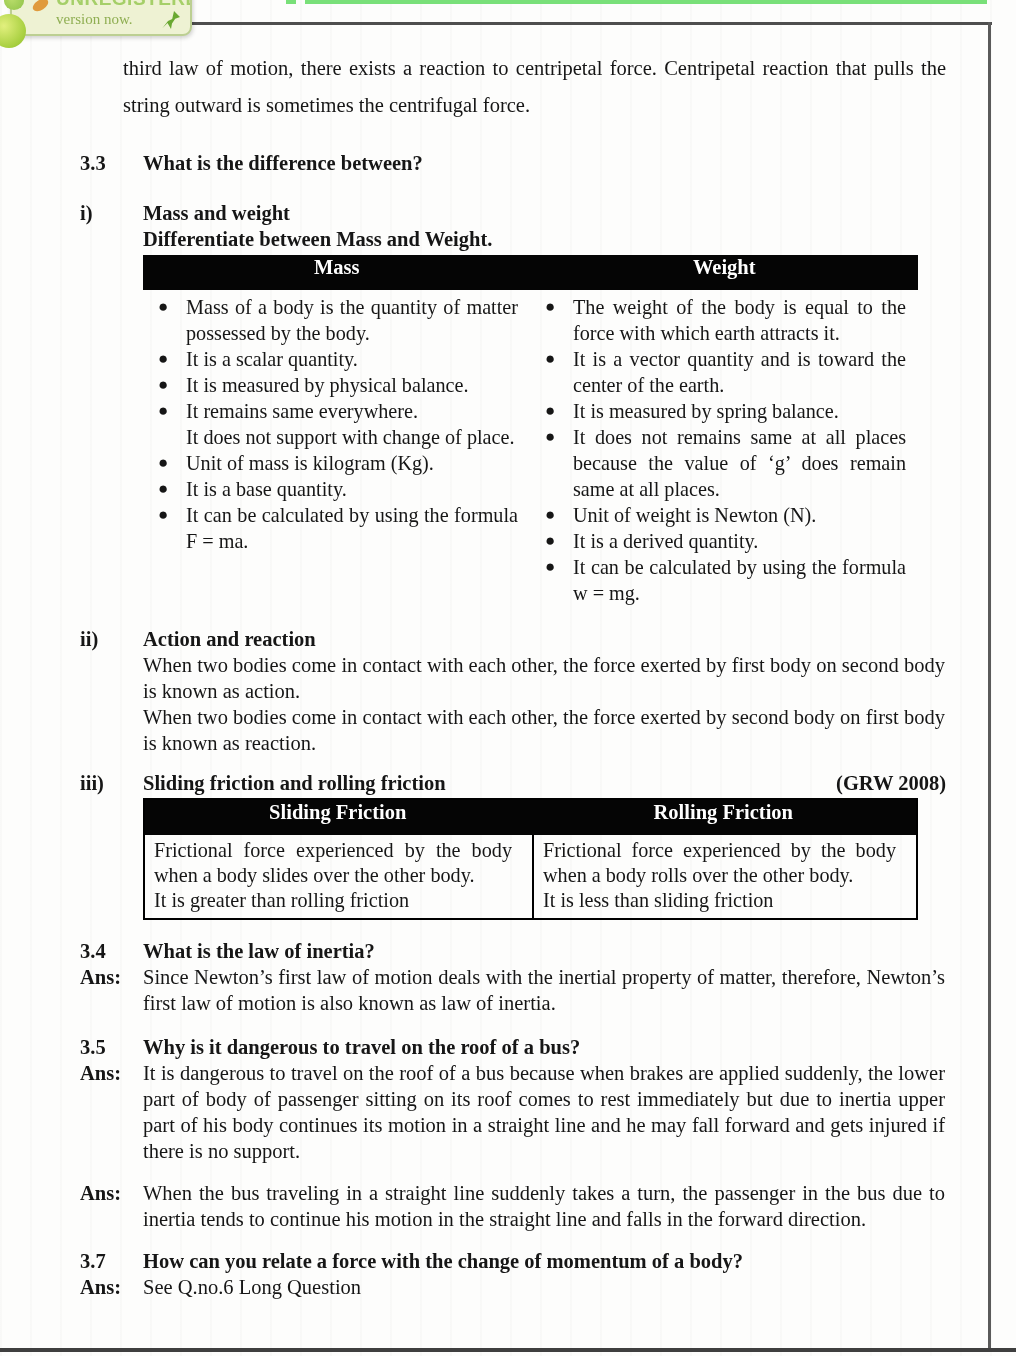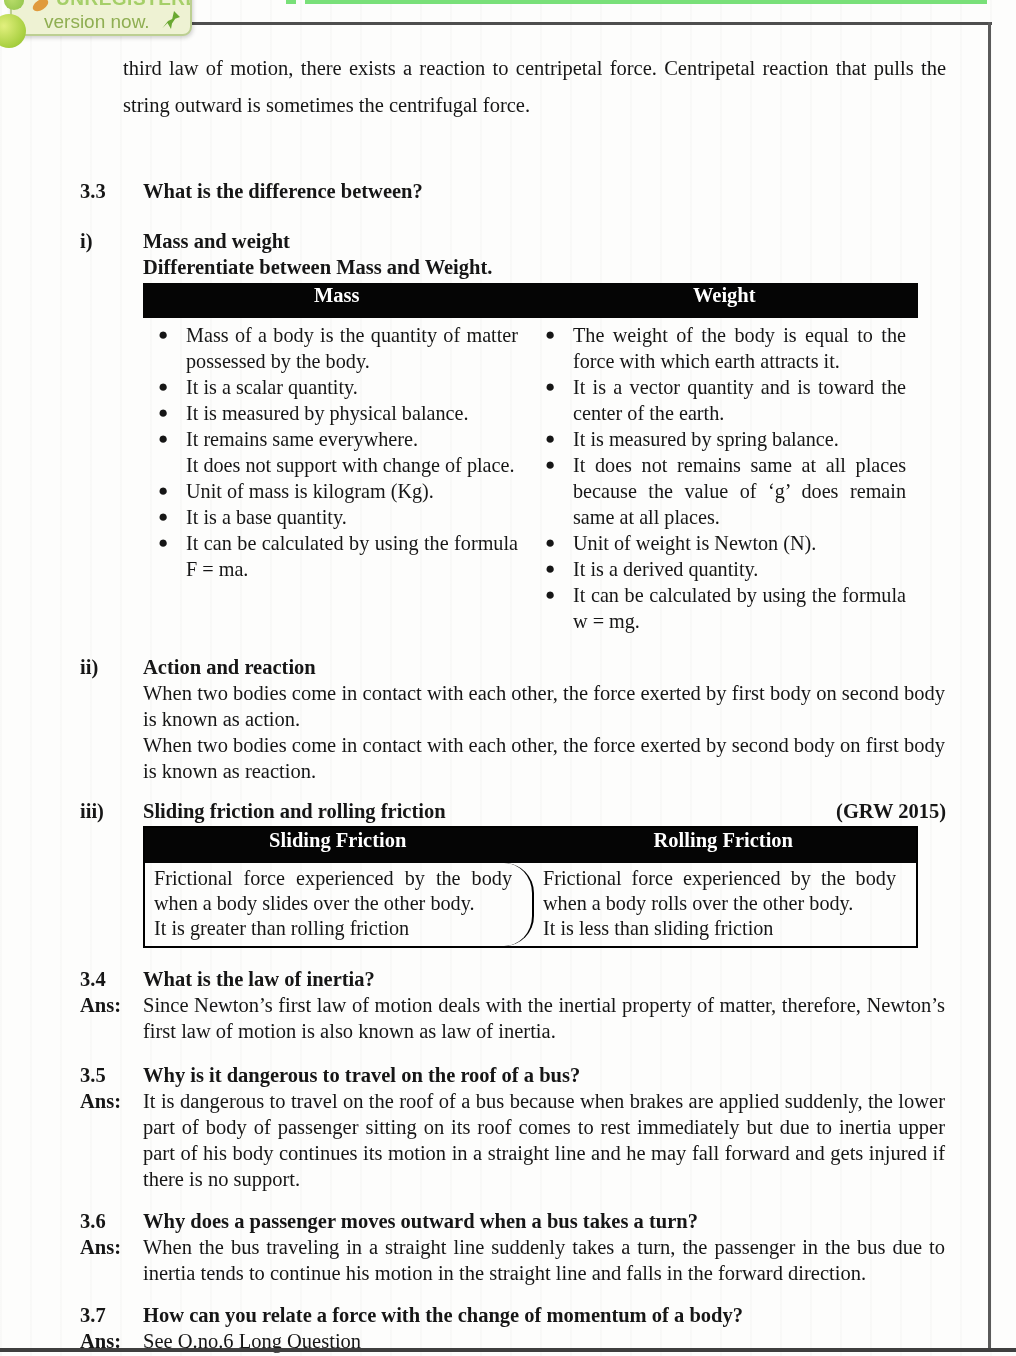--- a/index.html
+++ b/index.html
@@ -24,60 +24,60 @@
   
   .badge-wrap{position:absolute;left:0;top:0;z-index:6;}
   .badge-box{
     position:absolute;left:10px;top:-18px;width:178px;height:50px;
     background:#eef2d3;border:2px solid #bccf92;border-radius:9px;
     box-shadow:1px 2px 4px rgba(0,0,0,.18);
     overflow:hidden;
     font-family:"Liberation Sans", sans-serif;
   }
   .badge-title{position:absolute;left:44px;top:4px;font-size:19px;font-weight:bold;color:#a5cf68;letter-spacing:.5px;white-space:nowrap;}
-  .badge-sub{position:absolute;left:32px;top:27px;font-size:19px;color:#8fae52;white-space:nowrap;}
+  .badge-sub{position:absolute;left:44px;top:27px;font-size:15px;color:#8fae52;white-space:nowrap;font-family:Liberation Serif, serif;}
   .fruit-big{position:absolute;left:-8px;top:14px;width:34px;height:34px;border-radius:50%;
     background:radial-gradient(circle at 35% 35%, #e2f07e, #a7cf3f 70%, #8db82f);}
   .fruit-small{position:absolute;left:4px;top:-8px;width:20px;height:18px;border-radius:50%;
     background:radial-gradient(circle at 40% 40%, #b8dc6a, #8fc348);}
   .leaf-orange{position:absolute;left:32px;top:0px;width:17px;height:10px;background:#e09b3d;
     border-radius:60% 5% 60% 60%;transform:rotate(-32deg);}
   .pin-icon{position:absolute;right:9px;top:26px;width:20px;height:20px;}
 
   
   .watermark{position:absolute;left:278px;top:546px;width:460px;height:324px;z-index:1;}
 
   
   .content{position:absolute;left:80px;top:26px;width:866px;z-index:2;font-size:20.5px;line-height:26px;}
   .intro{margin:24px 0 0 43px;line-height:37px;text-align:justify;}
   .row{display:grid;grid-template-columns:63px 1fr;}
   .row3{display:grid;grid-template-columns:63px 1fr auto;}
   .num{font-weight:bold;}
   .qtitle{font-weight:bold;}
-  .mt-q33{margin-top:54px;}
+  .mt-q33{margin-top:26px;}
   .mt-i{margin-top:24px;}
   .mt-ii{margin-top:20px;}
   .mt-iii{margin-top:14px;}
   .tag{font-weight:bold;}
 
   
   .t1{margin:3px 0 0 63px;width:775px;}
   .t-head{display:grid;grid-template-columns:1fr 1fr;background:#050505;color:#fff;
     font-weight:bold;text-align:center;height:35px;line-height:25px;font-size:20.5px;}
   .t1-body{display:grid;grid-template-columns:387px 388px;font-size:20.2px;line-height:26px;}
   ul.col{margin:4px 0 0;padding:0;list-style:none;}
   ul.col li{display:flex;}
   .b{flex:none;width:28px;padding-left:15px;font-size:17px;}
   li.cont .b{visibility:hidden;}
   .li-text{flex:1;text-align:justify;padding-right:12px;}
 
   
   .t2{margin:2px 0 0 63px;width:771px;border:2px solid #000;}
   .t2-body{display:grid;grid-template-columns:389px 1fr;font-size:20.2px;line-height:25px;}
-  .t2-cell{padding:3px 20px 5px 9px;border-radius:30px;}
+  .t2-cell{padding:3px 20px 5px 9px;}
   .t2-cell.left{border-right:2px solid #000;}
   .just{text-align:justify;}
 
   .qa{margin-top:18px;}
   .qa.tight{}
   .qa.tighter{margin-top:16px;}
   .answer{margin:0;text-align:justify;padding-right:1px;}
   .answer.plain{text-align:left;}
 </style>
 </head>
@@ -200,21 +200,21 @@
       <div>
         <div class="qtitle">Action and reaction</div>
         <p class="answer">When two bodies come in contact with each other, the force exerted by first body on second body is known as action.</p>
         <p class="answer">When two bodies come in contact with each other, the force exerted by second body on first body is known as reaction.</p>
       </div>
     </div>
 
     <div class="row3 mt-iii">
       <span class="num">iii)</span>
       <span class="qtitle">Sliding friction and rolling friction</span>
-      <span class="tag">(GRW 2015)</span>
+      <span class="tag">(GRW 2008)</span>
     </div>
 
     <div class="t2">
       <div class="t-head">
         <span>Sliding Friction</span>
         <span>Rolling Friction</span>
       </div>
       <div class="t2-body">
         <div class="t2-cell left">
           <div class="just">Frictional force experienced by the body when a body slides over the other body.</div>
@@ -244,24 +244,20 @@
         <span class="qtitle">Why is it dangerous to travel on the roof of a bus?</span>
       </div>
       <div class="row">
         <span class="num">Ans:</span>
         <p class="answer">It is dangerous to travel on the roof of a bus because when brakes are applied suddenly, the lower part of body of passenger sitting on its roof comes to rest immediately but due to inertia upper part of his body continues its motion in a straight line and he may fall forward and gets injured if there is no support.</p>
       </div>
     </div>
 
     <div class="qa tighter">
       <div class="row">
-        <span class="num">3.6</span>
-        <span class="qtitle">Why does a passenger moves outward when a bus takes a turn?</span>
-      </div>
-      <div class="row">
         <span class="num">Ans:</span>
         <p class="answer">When the bus traveling in a straight line suddenly takes a turn, the passenger in the bus due to inertia tends to continue his motion in the straight line and falls in the forward direction.</p>
       </div>
     </div>
 
     <div class="qa tighter">
       <div class="row">
         <span class="num">3.7</span>
         <span class="qtitle">How can you relate a force with the change of momentum of a body?</span>
       </div>

